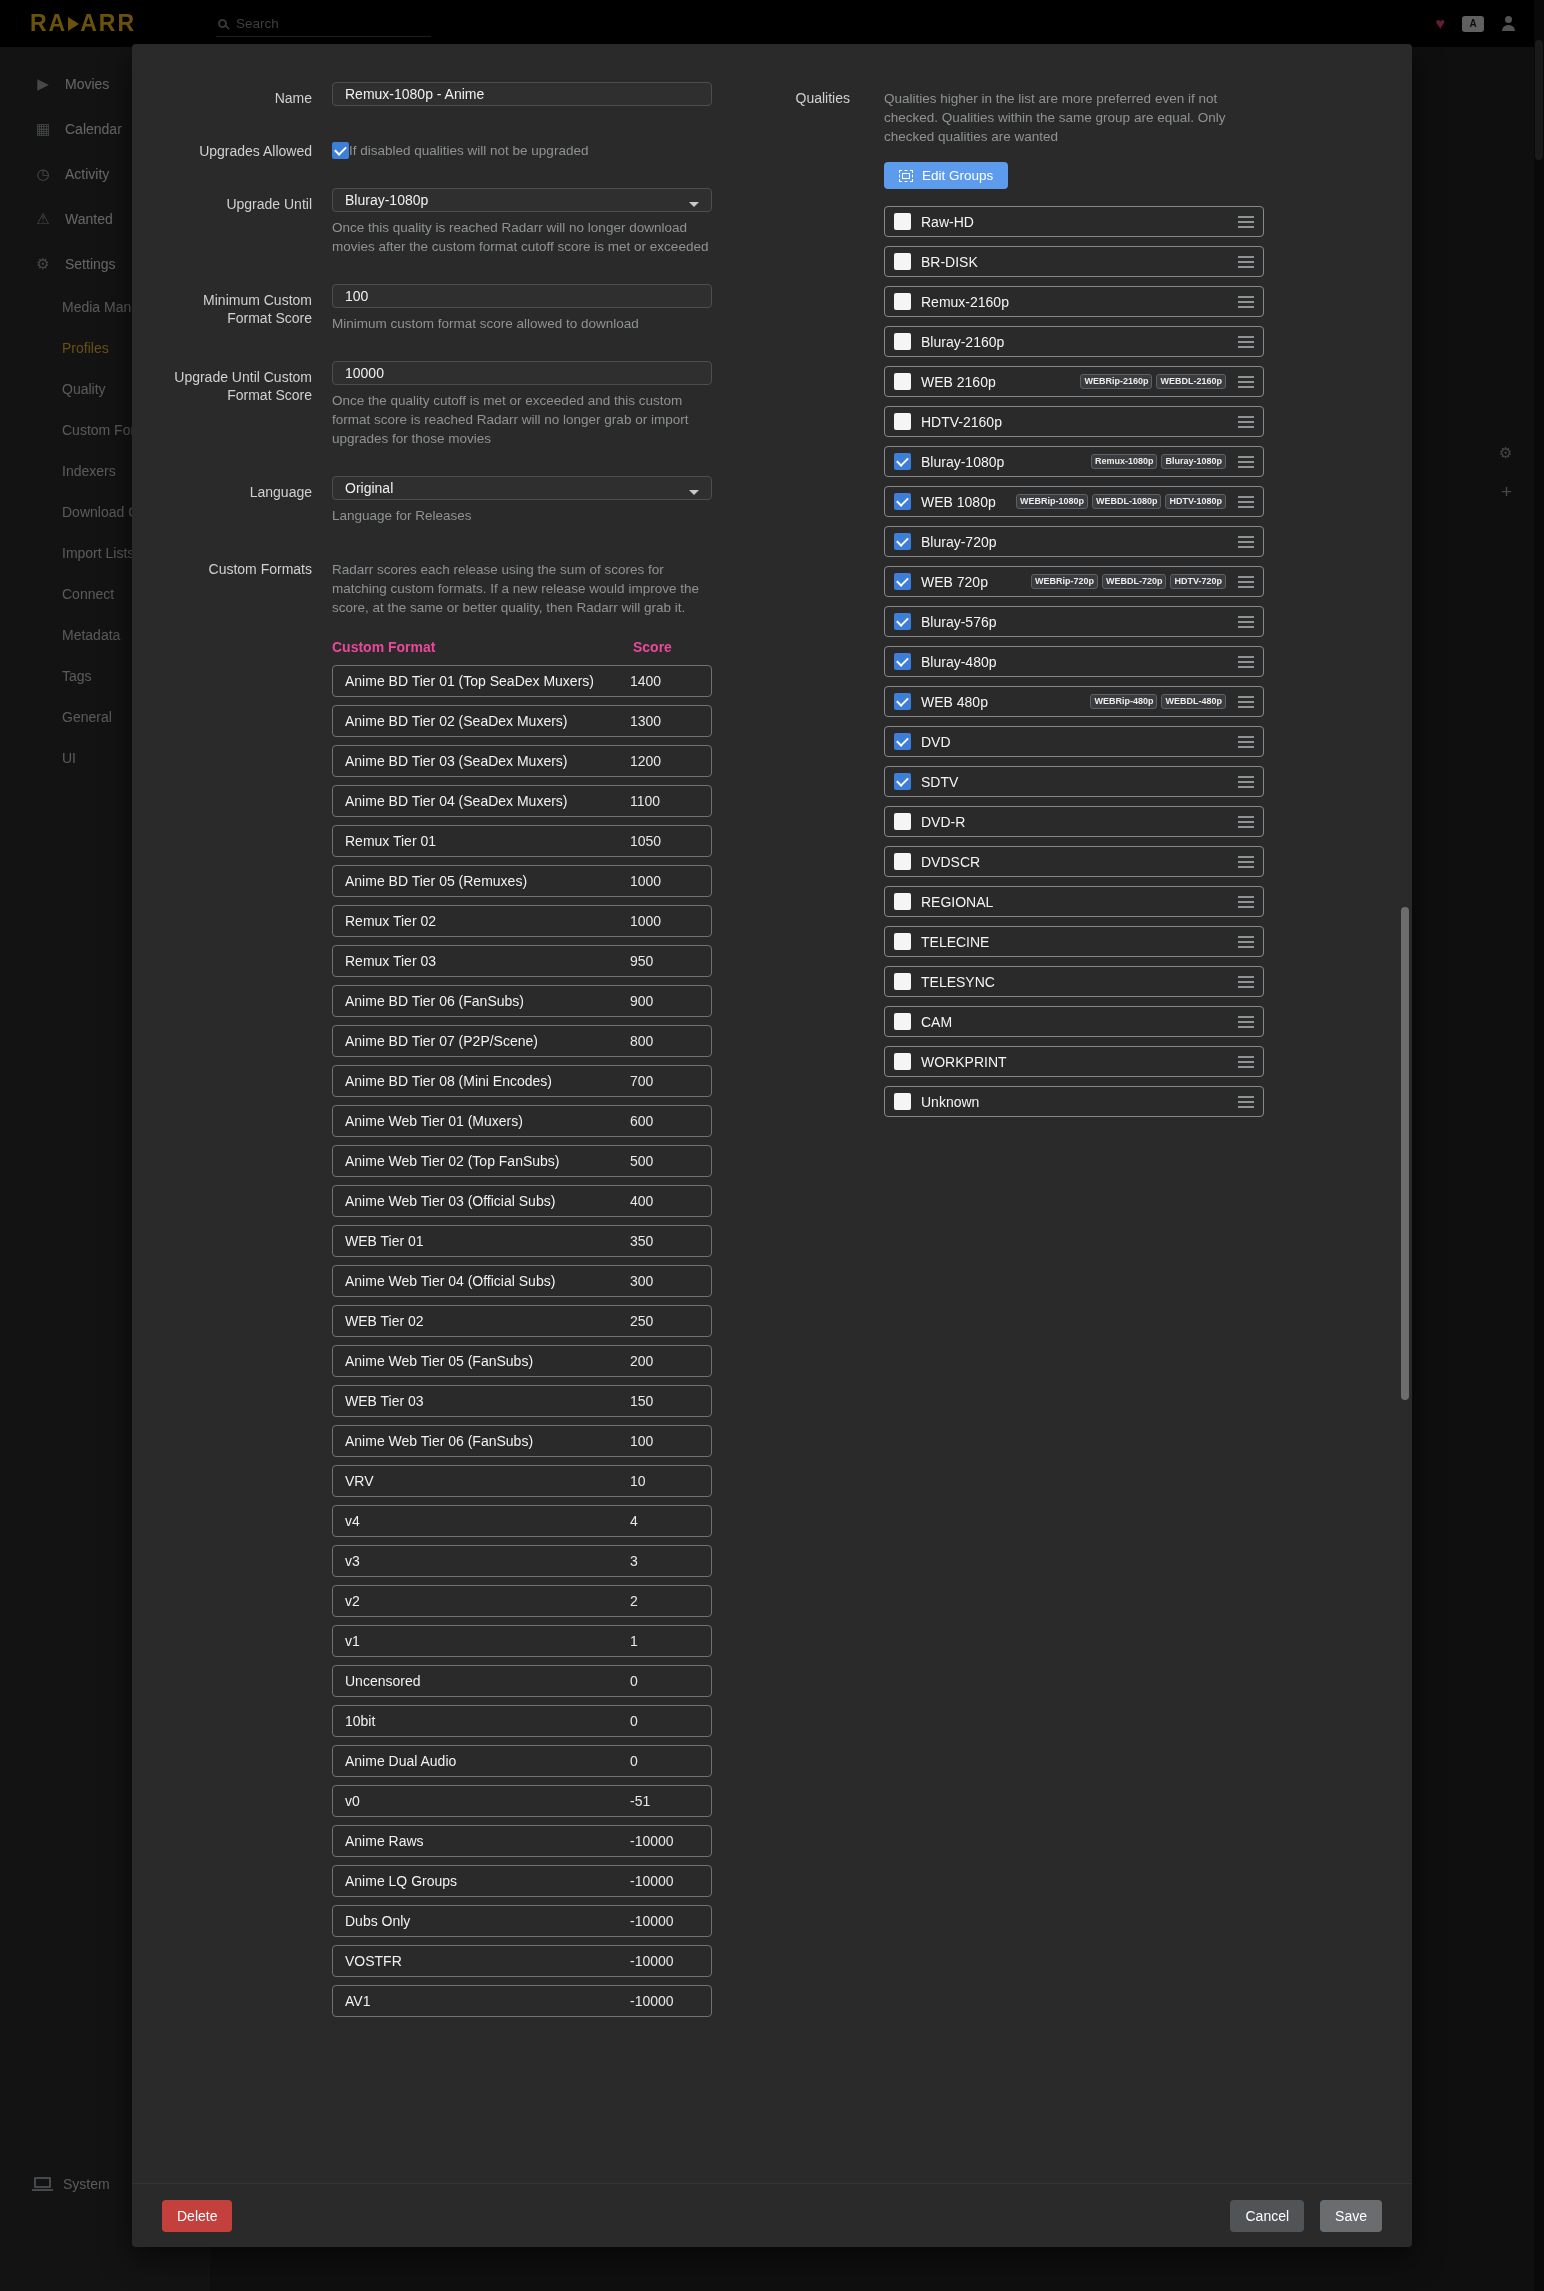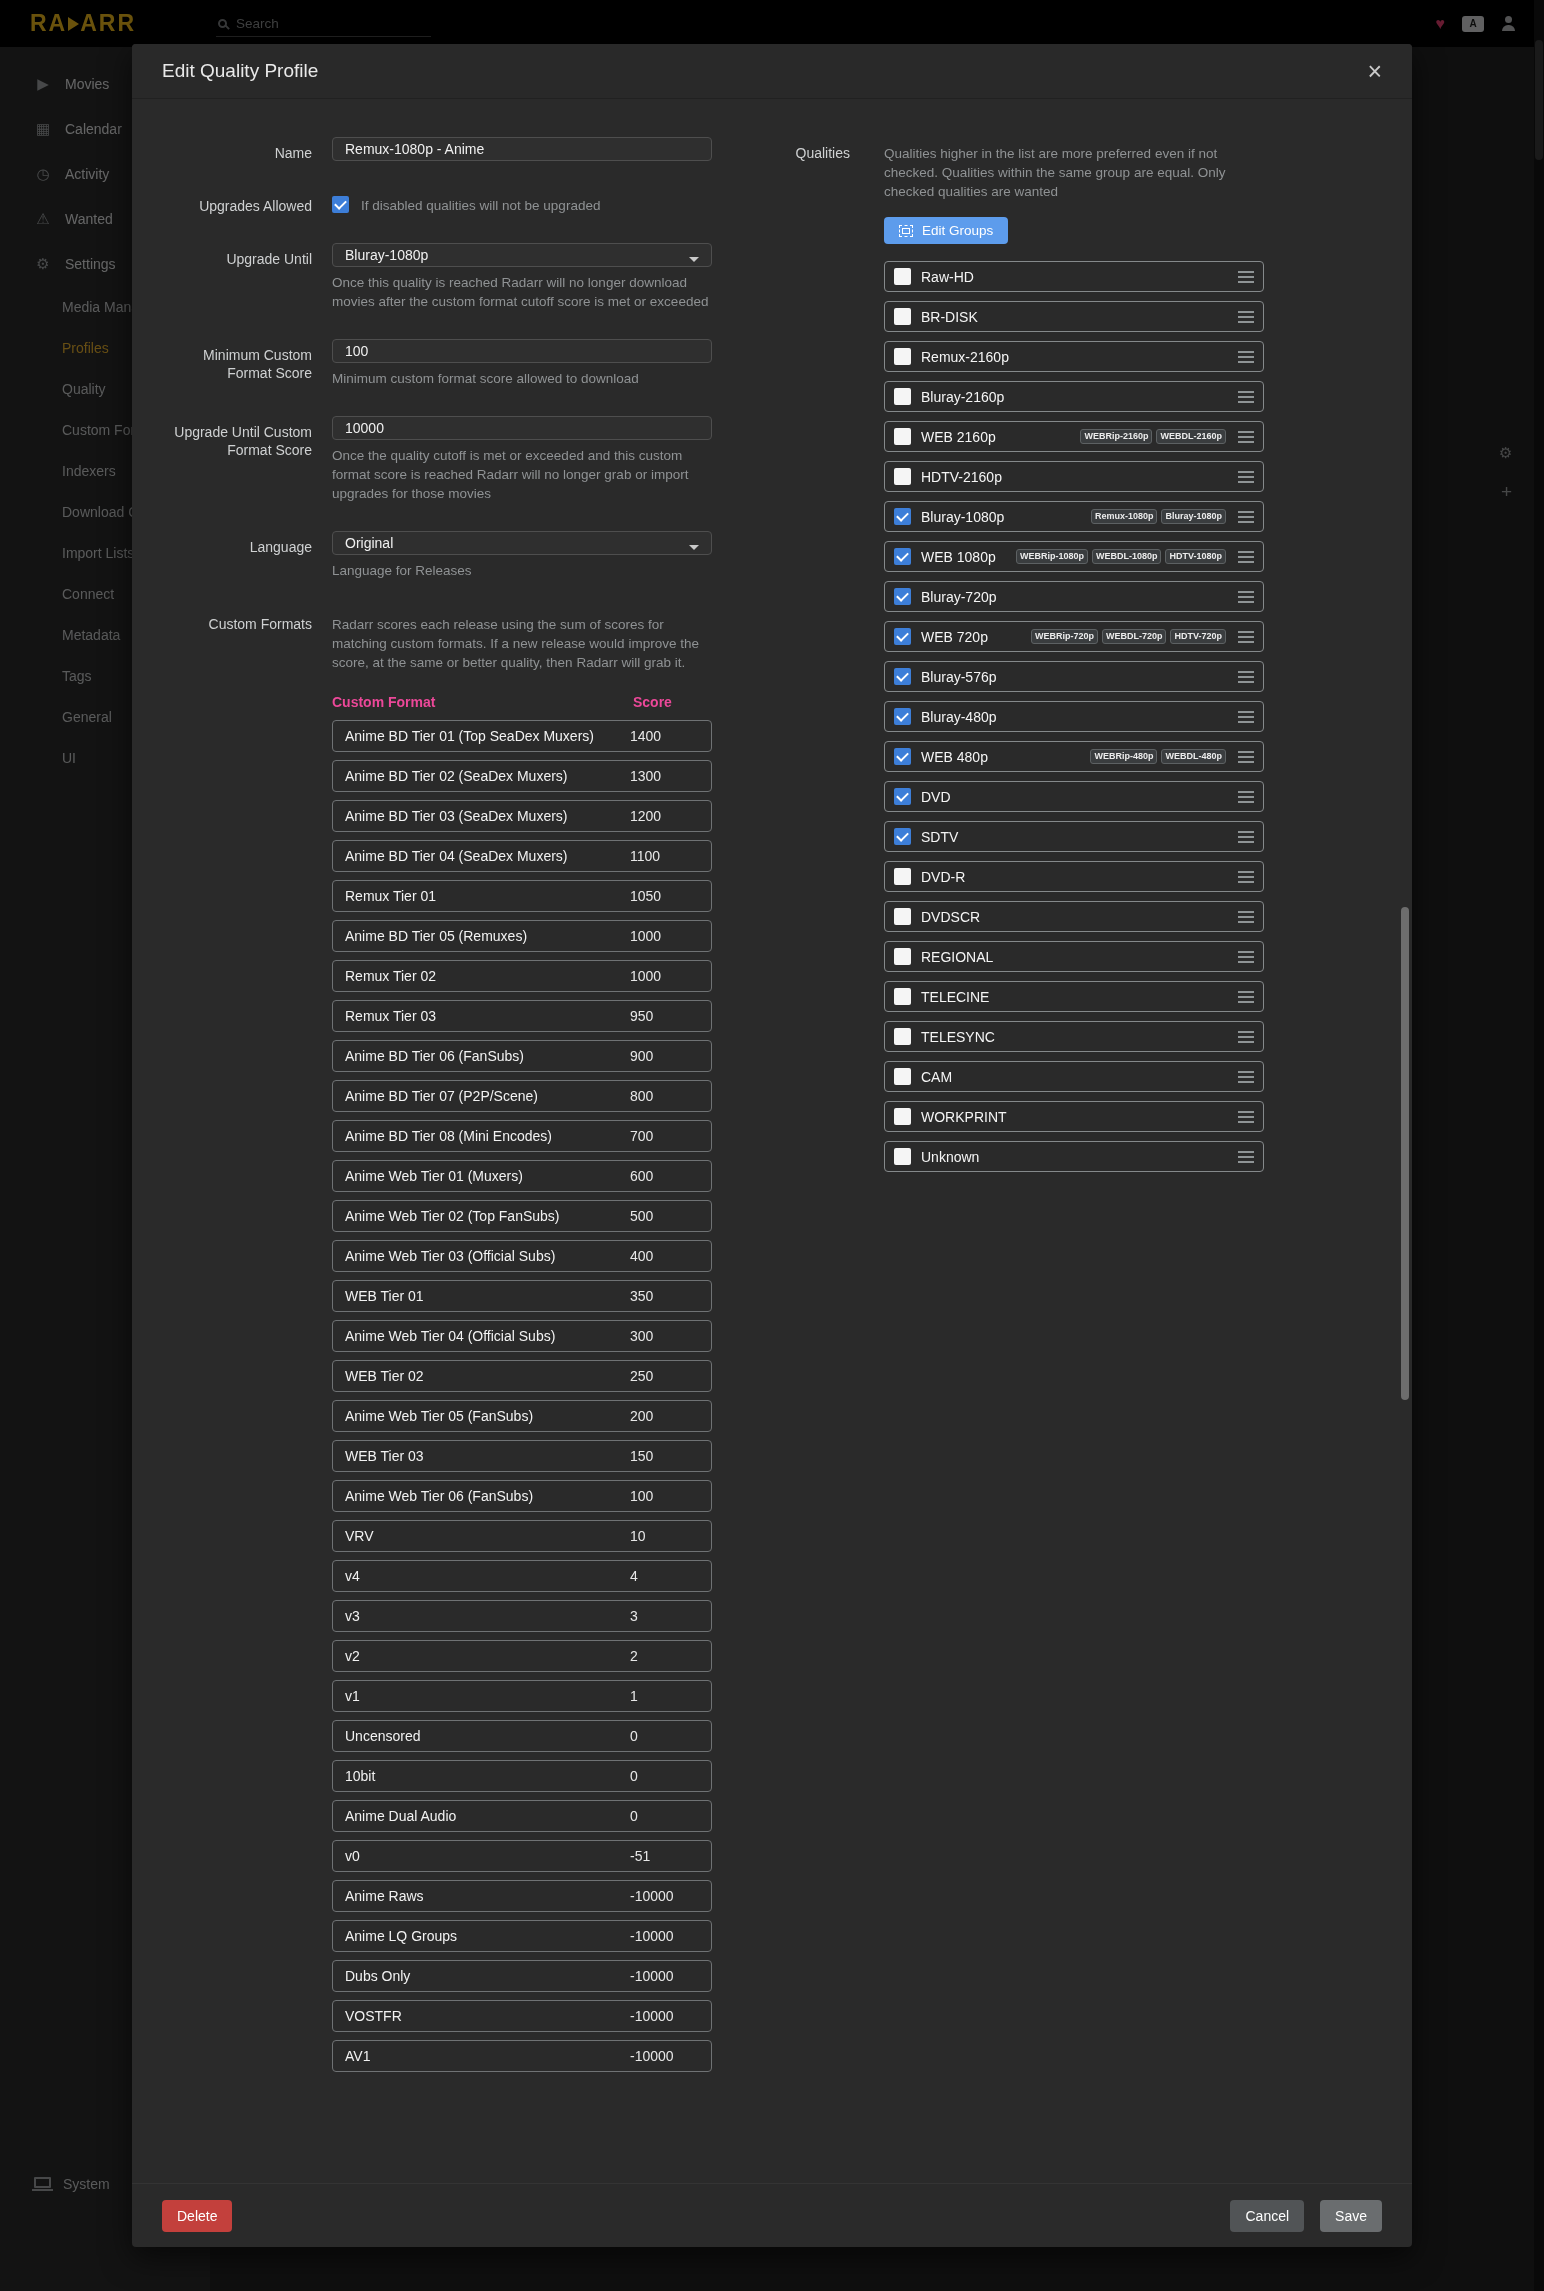--- a/index.html
+++ b/index.html
@@ -77,21 +77,21 @@
            border-right:5px solid transparent; border-top:5px solid #c9c9c9; }
 
   .helper { color:#8f9294; font-size:13.5px; line-height:19px; margin-top:6px; }
   .helper.lead { margin-top:7px; }
 
   .checkbox { width:17px; height:17px; border-radius:2px; background:#f5f5f5; position:relative;
               flex:none; cursor:pointer; }
   .checkbox.checked { background:#3d7ed8; }
   .checkbox.checked::after { content:''; position:absolute; left:3px; top:4px; width:9px; height:5px;
       border-left:2px solid #fff; border-bottom:2px solid #fff; transform:rotate(-45deg); }
-  .checkbox-row { display:flex; gap:12px; padding-top:6px; }
+  .checkbox-row { display:flex; align-items:center; gap:0; padding-top:6px; }
   .checkbox-row .helper { margin-top:0; }
 
   .cf-header { position:relative; margin:22px 0 10px; color:#ec4899; font-size:14px; font-weight:600; }
   .cf-header .score-h { position:absolute; left:301px; top:0; }
   .cf-row { position:relative; height:32px; border:1px solid #6f7274; border-radius:4px;
             margin-bottom:8px; display:flex; align-items:center; padding:0 12px;
             color:#f2f2f2; font-size:14px; }
   .cf-score { position:absolute; left:297px; color:#e8e8e8; }
 
   .btn-edit-groups { display:inline-flex; align-items:center; gap:9px; background:#5d9cec; color:#fff;
@@ -186,24 +186,20 @@
 <span class="bg-tool wrench">⚙</span>
 <span class="bg-tool plus">+</span>
 
 <div class="page-scrollbar">
   <div class="thumb"></div>
 </div>
 
 <div class="overlay"></div>
 
 <div class="modal">
-  <div class="modal-header">
-    <span>Edit Quality Profile</span>
-    <span class="modal-close">×</span>
-  </div>
 
   <div class="modal-body">
 
     <div class="col-left">
 
       <div class="form-group">
         <label class="fg-label">Name</label>
         <div class="fg-control">
           <input class="text-input" value="Remux-1080p - Anime" style="">
         </div>

